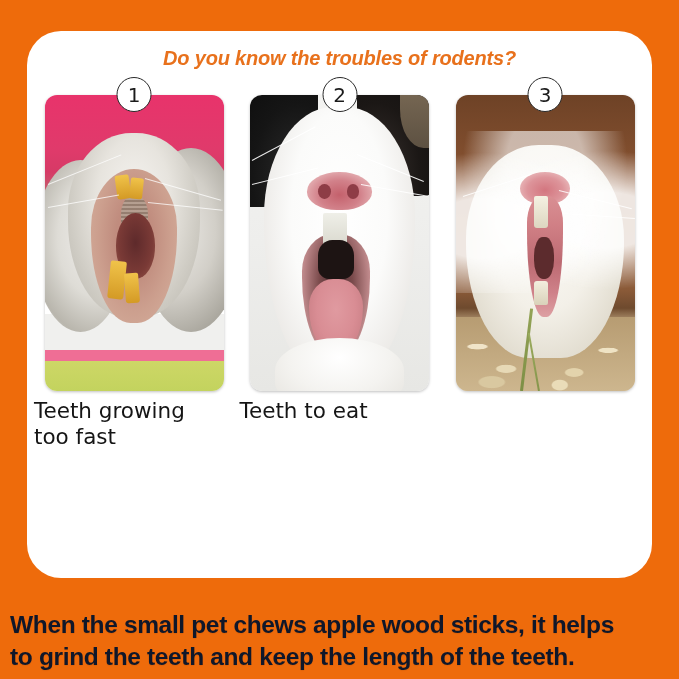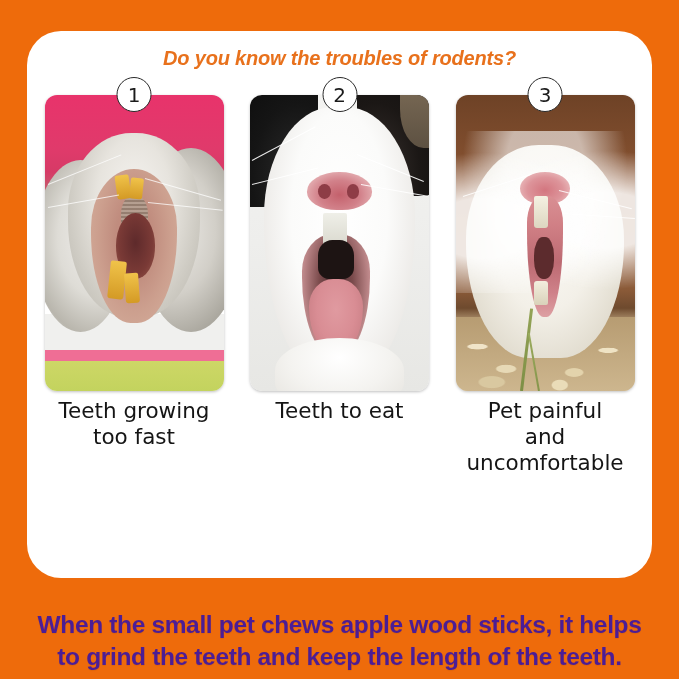--- a/index.html
+++ b/index.html
@@ -103,37 +103,36 @@
     justify-content: center;
     font-size: 20px;
     font-weight: 500;
     color: #1b1b1b;
     z-index: 5;
     font-family: "DejaVu Sans", sans-serif;
   }
 
   .caption {
     margin-top: 7px;
-    text-align: center;
     font-size: 21.5px;
     line-height: 26px;
     color: #151515;
     font-family: "DejaVu Sans", sans-serif;
     white-space: pre-line;
     width: 200px;
   }
 
   
   #banner {
     position: absolute;
     left: 0;
     bottom: 6px;
     width: 100%;
-    text-align: center;
-    color: #4c1d95;
+    text-align: left;
+    color: #0f172a;
     font-size: 24.5px;
     font-weight: bold;
     line-height: 32px;
     letter-spacing: -0.35px;
     padding: 0 10px;
     box-sizing: border-box;
     white-space: pre-line;
     text-shadow: 0 1px 1px rgba(0,0,0,0.06);
   }
 
@@ -401,23 +400,20 @@
             <div class="tooth-top"></div>
             <div class="tooth-bot"></div>
             <div class="grass"></div>
             <div class="grass2"></div>
             <div class="whisk" style="left:4%;top:34%;width:40%;transform:rotate(-18deg)"></div>
             <div class="whisk" style="left:58%;top:32%;width:42%;transform:rotate(14deg)"></div>
             <div class="whisk" style="left:60%;top:40%;width:40%;transform:rotate(4deg)"></div>
           </div>
           <div class="badge">3</div>
         </div>
-        <div class="caption">Pet painful
-and
-uncomfortable</div>
       </div>
 
     </div>
   </div>
 
   <div id="banner">When the small pet chews apple wood sticks, it helps
 to grind the teeth and keep the length of the teeth.</div>
 
 </div>
 

